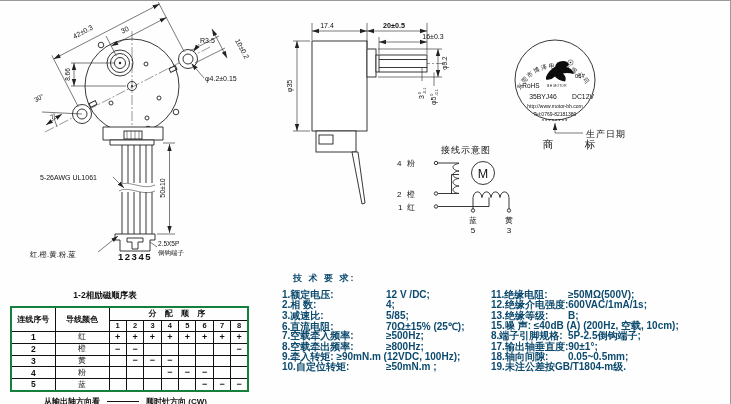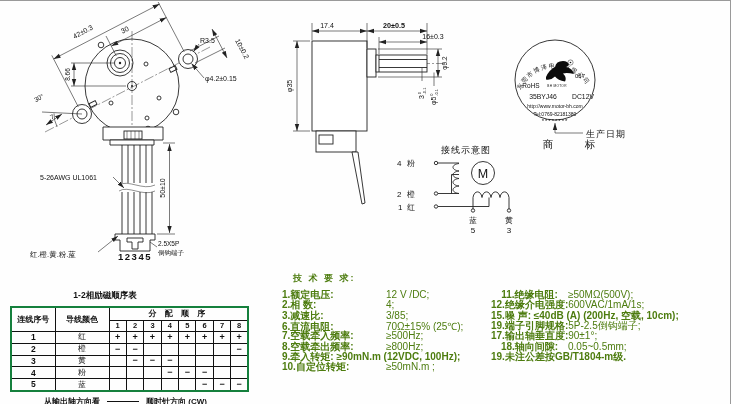--- a/index.html
+++ b/index.html
@@ -18,30 +18,30 @@
   table.seq th,table.seq td{border:1px solid #111;padding:0;text-align:center;line-height:1;}
   .h-order{font-size:8px;font-weight:bold;letter-spacing:3px;height:12px;}
   .h-main{font-size:8px;font-weight:bold;height:100%;}
   .h-step{font-size:7.5px;font-weight:bold;height:10px;}
   td.c-no{font-size:8.5px;font-weight:bold;height:10.8px;}
   td.c-color{font-size:8px;height:10.8px;}
   td.c-mark{font-size:9px;font-weight:bold;height:10.8px;}
   .seq-note{display:flex;align-items:center;margin-top:4px;padding-left:34px;font-size:8px;font-weight:bold;gap:7px;}
   .seq-rule{width:32px;border-top:1.6px solid #111;height:0;}
 
-  .tech-block{position:absolute;left:282px;top:271px;width:447px;color:#4d7c0f;}
+  .tech-block{position:absolute;left:282px;top:271px;width:447px;color:#0c4a6e;}
   .tech-title{font-size:9px;font-weight:bold;letter-spacing:2px;margin:0 0 3px 11px;}
   .tech-cols{display:flex;}
   .tcol-left{width:209px;}
-  .tcol-right{width:238px;text-align:center;}
+  .tcol-right{width:238px;}
   .t-item{display:flex;white-space:nowrap;height:10.35px;font-size:10px;align-items:baseline;}
   .t-label{font-weight:bold;}
   .tcol-left .t-label{min-width:104px;}
   .tcol-right .t-label{min-width:77px;}
-  .t-value{font-weight:normal;}
+  .t-value{font-weight:bold;}
 </style>
 </head>
 <body>
 
 <div class="canvas">
 
 <svg width="731" height="270" viewBox="0 0 731 270">
   <defs>
     <marker id="me" markerWidth="8" markerHeight="6" refX="7" refY="3" orient="auto" markerUnits="userSpaceOnUse">
           <path d="M0,0.8 L7,3 L0,5.2 Z" fill="#222"></path>
@@ -391,21 +391,21 @@
       <div class="t-item">
             <span class="t-label">1.额定电压:</span>
             <span class="t-value">12 V /DC;</span>
           </div>
       <div class="t-item">
             <span class="t-label">2.相  数:</span>
             <span class="t-value">4;</span>
           </div>
       <div class="t-item">
             <span class="t-label">3.减速比:</span>
-            <span class="t-value">3/85;</span>
+            <span class="t-value">5/85;</span>
           </div>
       <div class="t-item">
             <span class="t-label">6.直流电阻:</span>
             <span class="t-value">70Ω±15% (25℃);</span>
           </div>
       <div class="t-item">
             <span class="t-label">7.空载牵入频率:</span>
             <span class="t-value">≥500Hz;</span>
           </div>
       <div class="t-item">
@@ -424,25 +424,29 @@
     <div class="tcol tcol-right">
       <div class="t-item">
             <span class="t-label">11.绝缘电阻:</span>
             <span class="t-value">≥50MΩ(500V);</span>
           </div>
       <div class="t-item">
             <span class="t-label">12.绝缘介电强度:</span>
             <span class="t-value">600VAC/1mA/1s;</span>
           </div>
       <div class="t-item">
+            <span class="t-label">13.绝缘等级:</span>
+            <span class="t-value">B;</span>
+          </div>
+      <div class="t-item">
             <span class="t-label">15.噪  声: ≤40dB (A) (200Hz, 空载, 10cm);</span>
             <span class="t-value"></span>
           </div>
       <div class="t-item">
-            <span class="t-label">19.端子引脚规格:</span>
+            <span class="t-label">8.端子引脚规格:</span>
             <span class="t-value">5P-2.5倒钩端子;</span>
           </div>
       <div class="t-item">
             <span class="t-label">17.输出轴垂直度:</span>
             <span class="t-value">90±1°;</span>
           </div>
       <div class="t-item">
             <span class="t-label">18.轴向间隙:</span>
             <span class="t-value">0.05~0.5mm;</span>
           </div>

